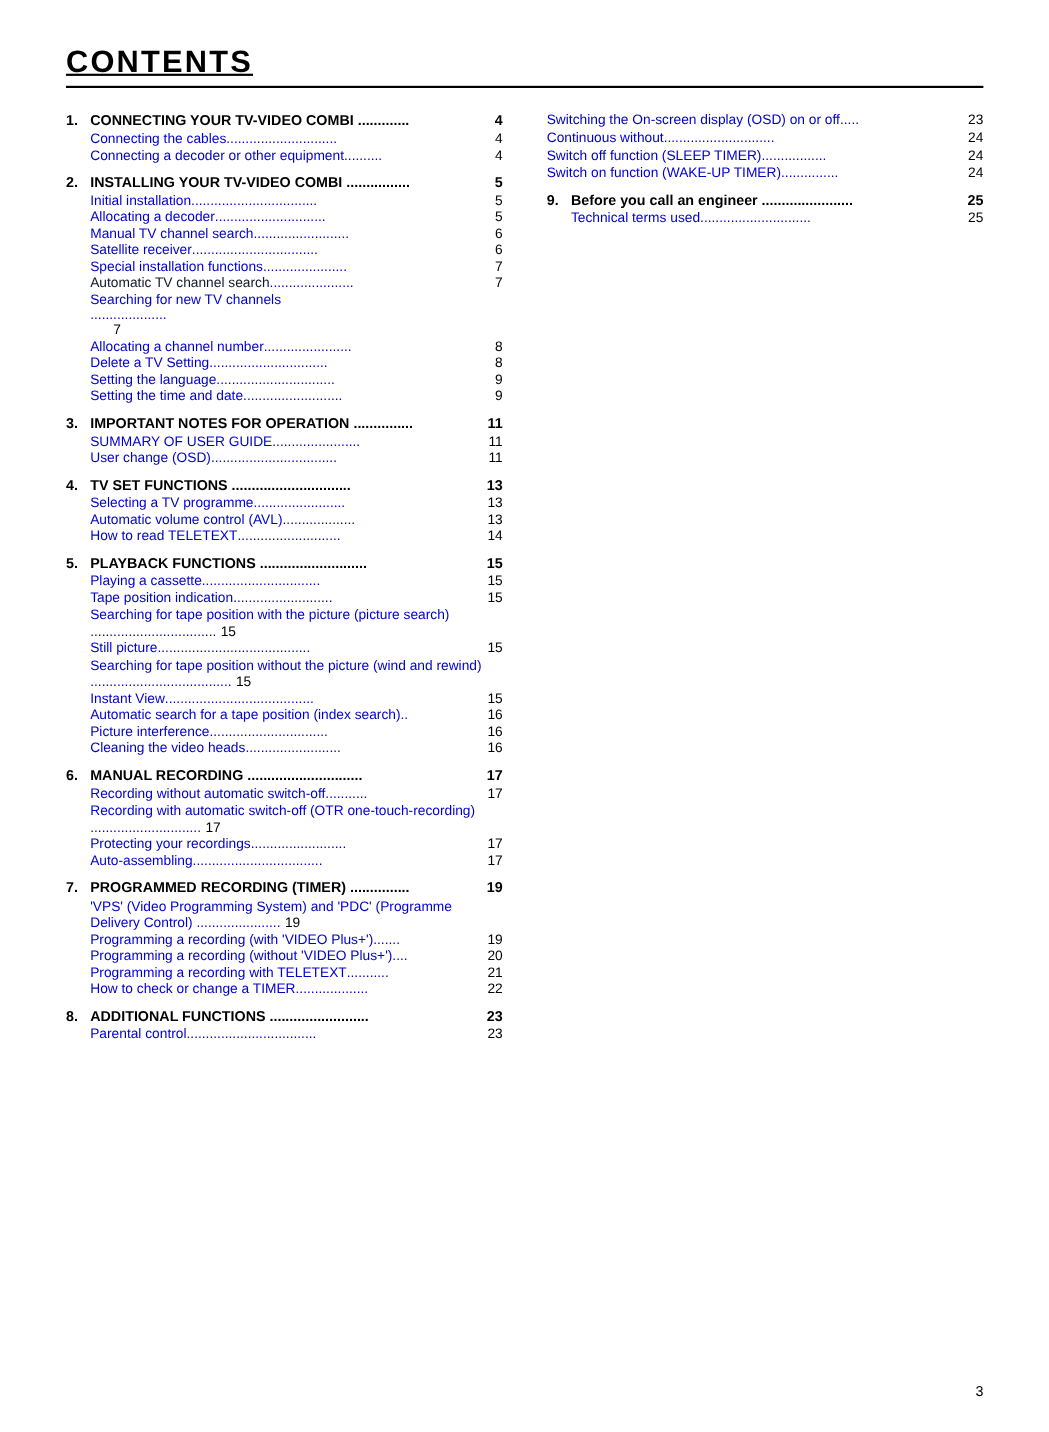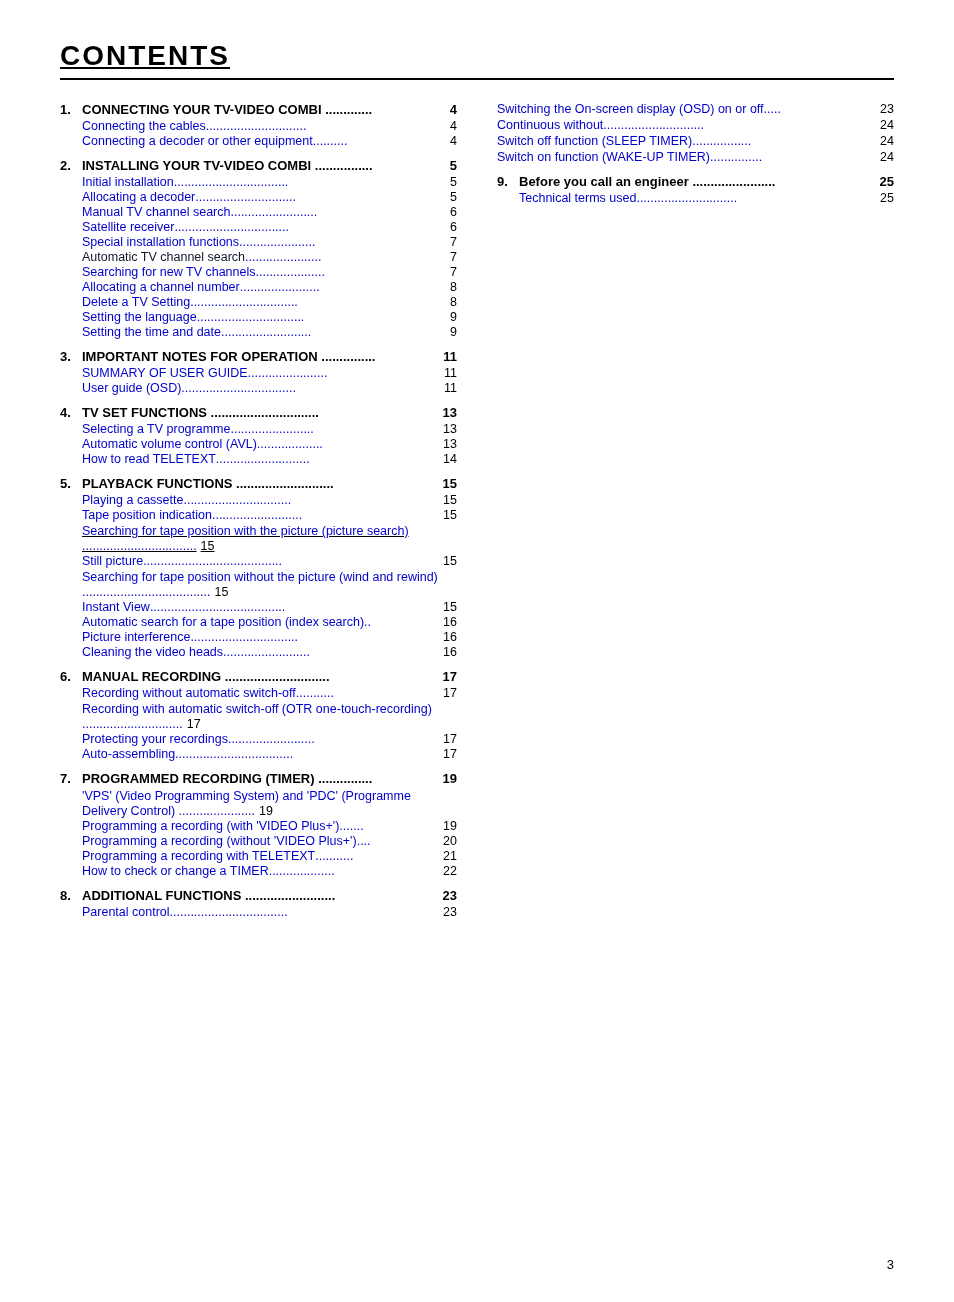--- a/index.html
+++ b/index.html
@@ -130,21 +130,21 @@
         <div class="entry-line" style="display: flex; align-items: center; padding-left: 22px; margin-bottom: 1px;">
           <span style="color: rgb(0, 0, 204); font-size: 12.5px; white-space: nowrap;">Special installation functions</span>
           <span style="color: rgb(0, 0, 204); font-size: 12.5px; flex: 1 1 0%; overflow: hidden; white-space: nowrap;"> ......................</span>
           <span style="color: rgb(0, 0, 0); font-size: 12.5px; min-width: 28px; text-align: right;">7</span>
         </div>
         <div class="entry-line" style="display: flex; align-items: baseline; padding-left: 22px; margin-bottom: 1px;">
           <span style="color: #0f172a; font-size: 12.5px; white-space: nowrap;">Automatic TV channel search</span>
           <span style="color: rgb(0, 0, 204); font-size: 12.5px; flex: 1 1 0%; overflow: hidden; white-space: nowrap;"> ......................</span>
           <span style="color: rgb(0, 0, 0); font-size: 12.5px; min-width: 28px; text-align: right;">7</span>
         </div>
-        <div class="entry-line" style="display: flex; align-items: baseline; padding-left: 22px; margin-bottom: 1px;">
+        <div class="entry-line" style="display: flex; align-items: baseline; padding-left: 22px; margin-bottom: 1px; flex-direction: column;">
           <span style="color: rgb(0, 0, 204); font-size: 12.5px; white-space: nowrap;">Searching for new TV channels</span>
           <span style="color: rgb(0, 0, 204); font-size: 12.5px; flex: 1 1 0%; overflow: hidden; white-space: nowrap;"> ....................</span>
           <span style="color: rgb(0, 0, 0); font-size: 12.5px; min-width: 28px; text-align: right;">7</span>
         </div>
         <div class="entry-line" style="display: flex; align-items: baseline; padding-left: 22px; margin-bottom: 1px;">
           <span style="color: rgb(0, 0, 204); font-size: 12.5px; white-space: nowrap;">Allocating a channel number</span>
           <span style="color: rgb(0, 0, 204); font-size: 12.5px; flex: 1 1 0%; overflow: hidden; white-space: nowrap;"> .......................</span>
           <span style="color: rgb(0, 0, 0); font-size: 12.5px; min-width: 28px; text-align: right;">8</span>
         </div>
         <div class="entry-line" style="display: flex; align-items: baseline; padding-left: 22px; margin-bottom: 1px;">
@@ -168,21 +168,21 @@
           <span class="section-num">3.</span>
           <span class="section-title">IMPORTANT NOTES FOR OPERATION  ...............</span>
           <span class="section-page">11</span>
         </div>
         <div class="entry-line" style="display: flex; align-items: baseline; padding-left: 22px; margin-bottom: 1px;">
           <span style="color: rgb(0, 0, 204); font-size: 12.5px; white-space: nowrap;">SUMMARY OF USER GUIDE</span>
           <span style="color: rgb(0, 0, 204); font-size: 12.5px; flex: 1 1 0%; overflow: hidden; white-space: nowrap;"> .......................</span>
           <span style="color: rgb(0, 0, 0); font-size: 12.5px; min-width: 28px; text-align: right;">11</span>
         </div>
         <div class="entry-line" style="display: flex; align-items: baseline; padding-left: 22px; margin-bottom: 1px;">
-          <span style="color: rgb(0, 0, 204); font-size: 12.5px; white-space: nowrap;">User guide (OSD)</span>
+          <span style="color: rgb(0, 0, 204); font-size: 12.5px; white-space: nowrap;">User change (OSD)</span>
           <span style="color: rgb(0, 0, 204); font-size: 12.5px; flex: 1 1 0%; overflow: hidden; white-space: nowrap;"> .................................</span>
           <span style="color: rgb(0, 0, 0); font-size: 12.5px; min-width: 28px; text-align: right;">11</span>
         </div>
       </div>
       <div class="section">
         <div class="section-header">
           <span class="section-num">4.</span>
           <span class="section-title">TV SET FUNCTIONS  ..............................</span>
           <span class="section-page">13</span>
         </div>
@@ -211,21 +211,21 @@
         <div class="entry-line" style="display: flex; align-items: baseline; padding-left: 22px; margin-bottom: 1px;">
           <span style="color: rgb(0, 0, 204); font-size: 12.5px; white-space: nowrap;">Playing a cassette</span>
           <span style="color: rgb(0, 0, 204); font-size: 12.5px; flex: 1 1 0%; overflow: hidden; white-space: nowrap;"> ...............................</span>
           <span style="color: rgb(0, 0, 0); font-size: 12.5px; min-width: 28px; text-align: right;">15</span>
         </div>
         <div class="entry-line" style="display: flex; align-items: baseline; padding-left: 22px; margin-bottom: 1px;">
           <span style="color: rgb(0, 0, 204); font-size: 12.5px; white-space: nowrap;">Tape position indication</span>
           <span style="color: rgb(0, 0, 204); font-size: 12.5px; flex: 1 1 0%; overflow: hidden; white-space: nowrap;"> ..........................</span>
           <span style="color: rgb(0, 0, 0); font-size: 12.5px; min-width: 28px; text-align: right;">15</span>
         </div>
-        <div style="padding-left: 22px; margin-bottom: 1px; text-decoration: underline;"><span style="color: rgb(0, 0, 204); font-size: 12.5px;">Searching for tape position with the picture (picture search)</span><span style="color: rgb(0, 0, 204); font-size: 12.5px;"> .................................</span><span style="color: rgb(0, 0, 0); font-size: 12.5px; margin-left: 4px;">15</span></div>
+        <div style="padding-left: 22px; margin-bottom: 1px;"><span style="color: rgb(0, 0, 204); font-size: 12.5px;">Searching for tape position with the picture (picture search)</span><span style="color: rgb(0, 0, 204); font-size: 12.5px;"> .................................</span><span style="color: rgb(0, 0, 0); font-size: 12.5px; margin-left: 4px;">15</span></div>
         <div class="entry-line" style="display: flex; align-items: baseline; padding-left: 22px; margin-bottom: 1px;">
           <span style="color: rgb(0, 0, 204); font-size: 12.5px; white-space: nowrap;">Still picture</span>
           <span style="color: rgb(0, 0, 204); font-size: 12.5px; flex: 1 1 0%; overflow: hidden; white-space: nowrap;"> ........................................</span>
           <span style="color: rgb(0, 0, 0); font-size: 12.5px; min-width: 28px; text-align: right;">15</span>
         </div>
         <div style="padding-left: 22px; margin-bottom: 1px;"><span style="color: rgb(0, 0, 204); font-size: 12.5px;">Searching for tape position without the picture (wind and rewind)</span><span style="color: rgb(0, 0, 204); font-size: 12.5px;"> .....................................</span><span style="color: rgb(0, 0, 0); font-size: 12.5px; margin-left: 4px;">15</span></div>
         <div class="entry-line" style="display: flex; align-items: baseline; padding-left: 22px; margin-bottom: 1px;">
           <span style="color: rgb(0, 0, 204); font-size: 12.5px; white-space: nowrap;">Instant View</span>
           <span style="color: rgb(0, 0, 204); font-size: 12.5px; flex: 1 1 0%; overflow: hidden; white-space: nowrap;"> .......................................</span>
           <span style="color: rgb(0, 0, 0); font-size: 12.5px; min-width: 28px; text-align: right;">15</span>

